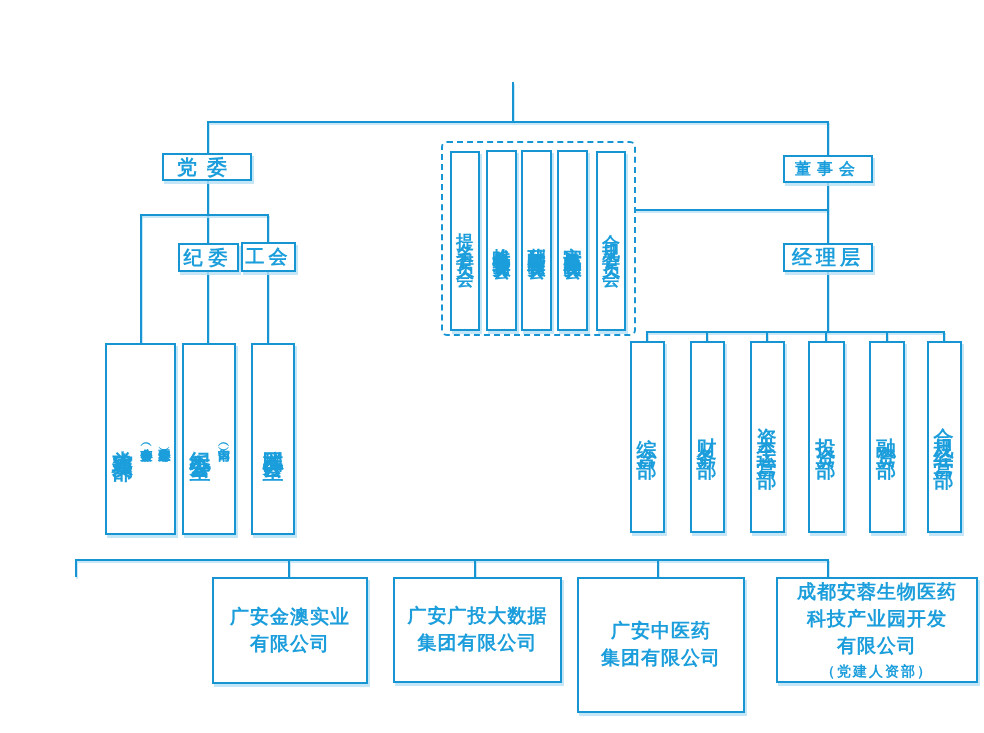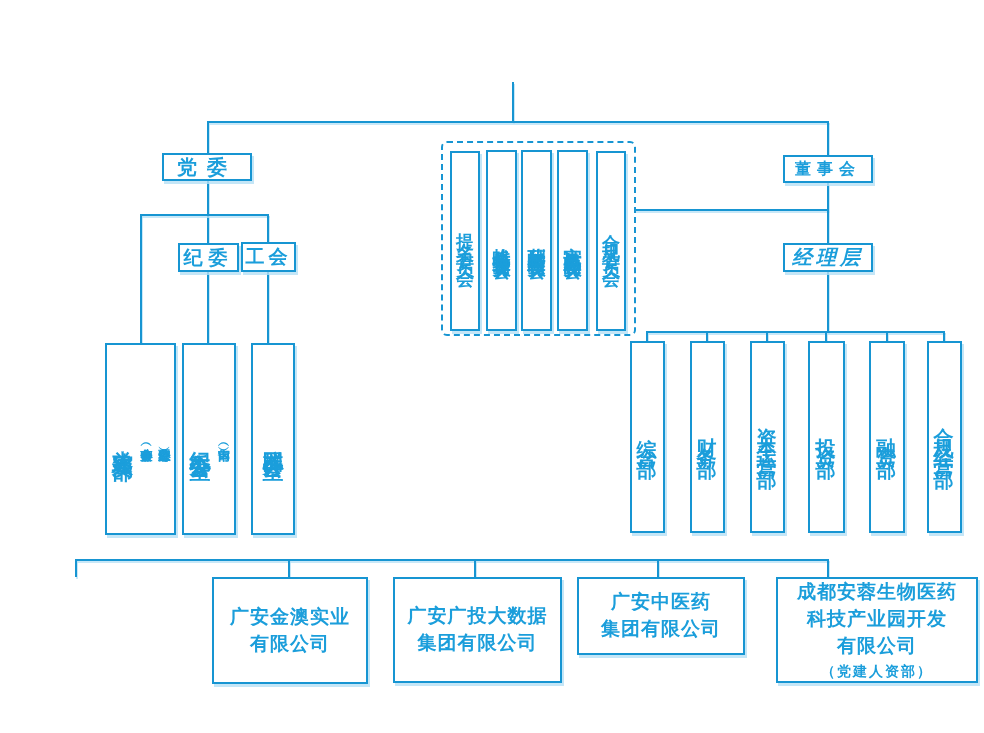--- a/index.html
+++ b/index.html
@@ -110,21 +110,21 @@
     <span class="vtext">审计与风险委员会</span>
   </div>
   <div class="box committee spread" style="left:596px;top:151px;width:30px;height:180px;">
     <span class="vtext">合规委员会</span>
   </div>
 
   <div class="box" style="left:783px;top:155px;width:90px;height:28px;">
     <span class="hlabel" style="font-size:16px;letter-spacing:6px;">董事会</span>
   </div>
   <div class="box" style="left:783px;top:243px;width:90px;height:29px;">
-    <span class="hlabel" style="font-size:20px;letter-spacing:4px;font-style:italic;">经理层</span>
+    <span class="hlabel" style="font-size:20px;letter-spacing:4px;">经理层</span>
   </div>
 
   <div class="box dept" style="left:630px;top:341px;width:35px;height:192px;">
     <span class="vtext">综合部</span>
   </div>
   <div class="box dept" style="left:690px;top:341px;width:35px;height:192px;">
     <span class="vtext">财务部</span>
   </div>
   <div class="box dept" style="left:750px;top:341px;width:35px;height:192px;">
     <span class="vtext">资本运营部</span>
@@ -140,21 +140,21 @@
   </div>
 
   <div class="box company" style="left:212px;top:577px;width:156px;height:107px;">
     <span class="name">广安金澳实业
 有限公司</span>
   </div>
   <div class="box company" style="left:393px;top:577px;width:169px;height:106px;">
     <span class="name">广安广投大数据
 集团有限公司</span>
   </div>
-  <div class="box company" style="left:577px;top:577px;width:168px;height:78px;align-items:center;">
+  <div class="box company" style="left:577px;top:577px;width:168px;height:136px;align-items:center;">
     <span class="name">广安中医药
 集团有限公司</span>
   </div>
   <div class="box company" style="left:776px;top:577px;width:202px;height:106px;">
     <span class="name">成都安蓉生物医药
 科技产业园开发
 有限公司</span>
     <span class="note">（党建人资部）</span>
   </div>
 

